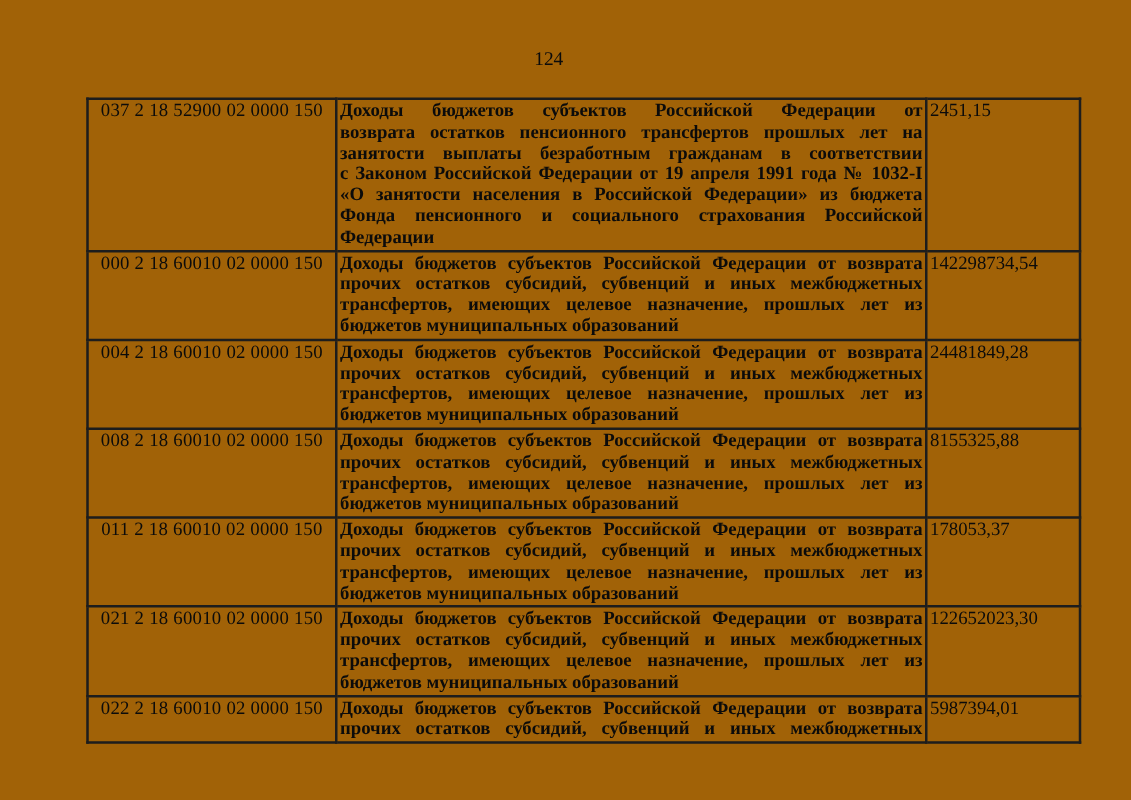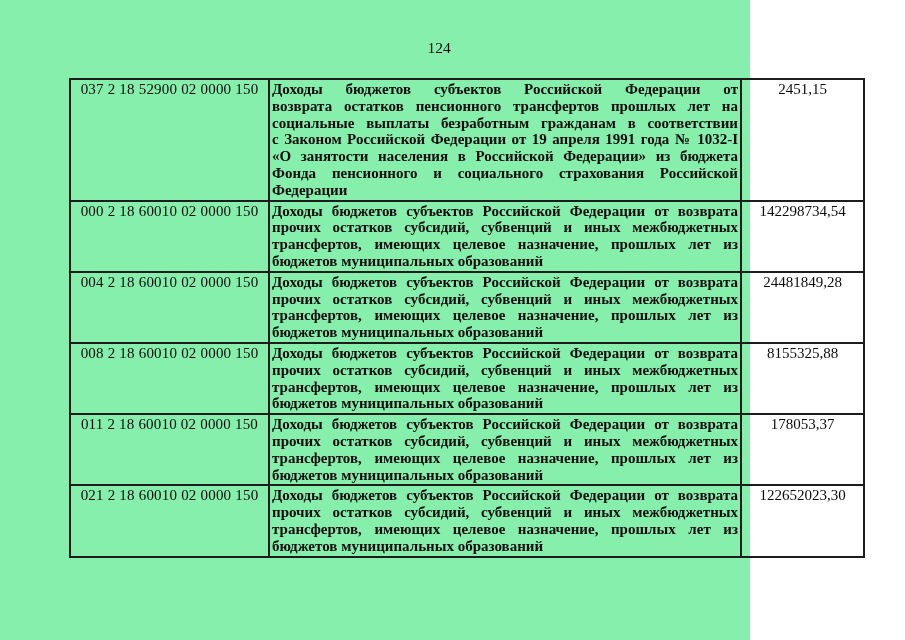--- a/index.html
+++ b/index.html
@@ -7,23 +7,23 @@
     padding: 0;
     background: #ffffff;
     width: 905px;
     height: 640px;
     overflow: hidden;
     font-family: "Liberation Serif", "DejaVu Serif", serif;
     color: #0b0b0b;
   }
   .page {
     position: relative;
-    width: 750px;
+    width: 905px;
     height: 640px;
-    background: #86efac;
+    background: #a16207;
   }
   .page-number {
     position: absolute;
     top: 39px;
     left: 0;
     width: 878px;            
     text-align: center;
     font-size: 15.5px;
     line-height: 17px;
   }
@@ -45,21 +45,20 @@
   td.code {
     text-align: center;
     letter-spacing: 0.2px;
     border-radius: 22px;
   }
   td.desc {
     padding: 1px 5px 1px 6px;
     font-weight: bold;
   }
   td.amount {
-    text-align: center;
   }
   
   .jl {
     text-align: justify;
     text-align-last: justify;
   }
   .jl.last-line {
     text-align-last: left;
   }
 </style>
@@ -76,21 +75,21 @@
       <col style="width:472px">
       <col style="width:123px">
     </colgroup>
     <tbody>
 
       <tr>
         <td class="code">037 2 18 52900 02 0000 150</td>
         <td class="desc">
           <div class="jl">Доходы бюджетов субъектов Российской Федерации от</div>
           <div class="jl">возврата остатков пенсионного трансфертов прошлых лет на</div>
-          <div class="jl">социальные выплаты безработным гражданам в соответствии</div>
+          <div class="jl">занятости выплаты безработным гражданам в соответствии</div>
           <div class="jl">с Законом Российской Федерации от 19 апреля 1991 года № 1032-I</div>
           <div class="jl">«О занятости населения в Российской Федерации» из бюджета</div>
           <div class="jl">Фонда пенсионного и социального страхования Российской</div>
           <div class="jl last-line">Федерации</div>
         </td>
         <td class="amount">2451,15</td>
       </tr>
 
       <tr>
         <td class="code">000 2 18 60010 02 0000 150</td>
@@ -140,16 +139,24 @@
         <td class="code">021 2 18 60010 02 0000 150</td>
         <td class="desc">
           <div class="jl">Доходы бюджетов субъектов Российской Федерации от возврата</div>
           <div class="jl">прочих остатков субсидий, субвенций и иных межбюджетных</div>
           <div class="jl">трансфертов, имеющих целевое назначение, прошлых лет из</div>
           <div class="jl last-line">бюджетов муниципальных образований</div>
         </td>
         <td class="amount">122652023,30</td>
       </tr>
 
+      <tr>
+        <td class="code">022 2 18 60010 02 0000 150</td>
+        <td class="desc">
+          <div class="jl">Доходы бюджетов субъектов Российской Федерации от возврата</div>
+          <div class="jl">прочих остатков субсидий, субвенций и иных межбюджетных</div>
+        </td>
+        <td class="amount">5987394,01</td>
+      </tr>
 
     </tbody>
   </table>
 </div>
 
 </body></html>

